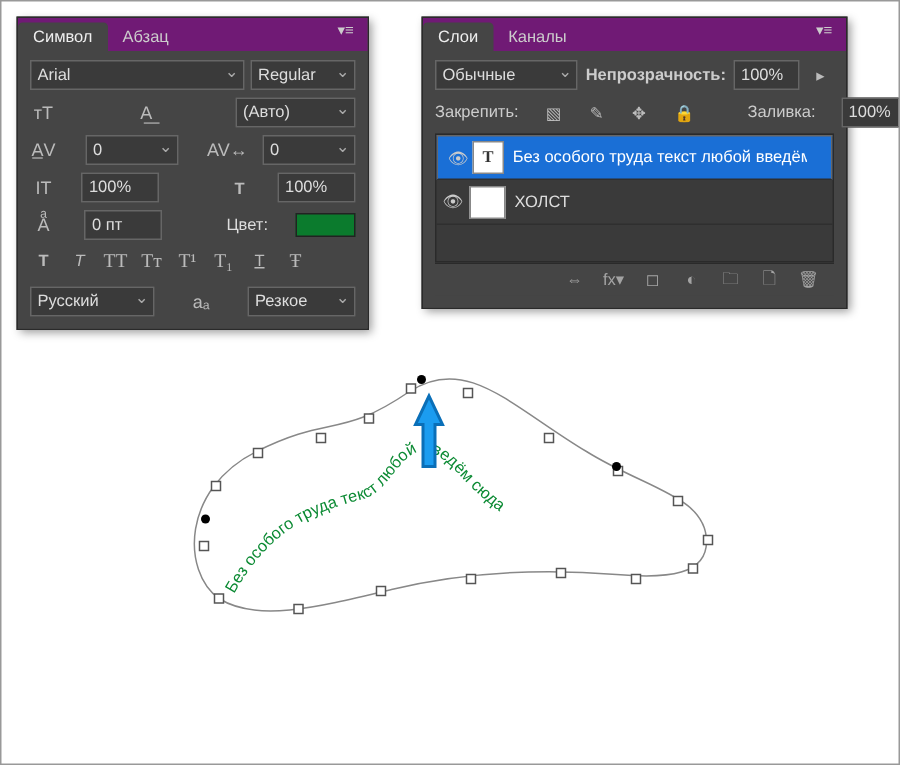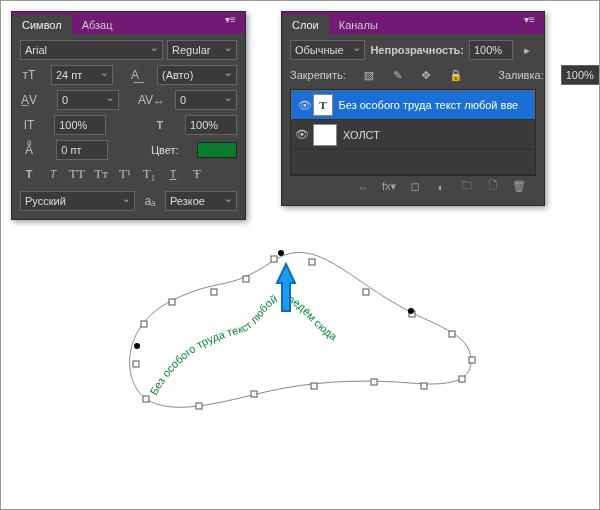--- a/index.html
+++ b/index.html
@@ -13,21 +13,21 @@
 .row { display:flex; align-items:center; margin-bottom:5px; gap:4px;justify-content:space-between;}
 .sel, .inp { background:#3a3a3a; color:#ddd; border:1px solid #666; height:20px; padding:0 4px; }
 .sel { appearance:none; padding-right:16px; background-image:linear-gradient(#3a3a3a,#3a3a3a);}
 .sel-wrap{position:relative; display:inline-block;}
 .sel-wrap::after{content:"⌄"; position:absolute; right:4px; top:1px; color:#aaa; pointer-events:none; font-size:11px;}
 .icon { color:#bbb; width:18px; text-align:center; font-size:12px; }
 .iconbtn { width:18px;height:18px;color:#bbb;display:inline-flex;align-items:center;justify-content:center;border:1px solid transparent;}
 .color-swatch { width:40px; height:16px; background:#0b7b2d; border:1px solid #222; display:inline-block;}
 .style-row { display:flex; gap:6px; margin-top:4px;}
 .style-row .iconbtn{ font-family: 'Times New Roman', serif; font-size:13px;}
-.bottom-row { display:flex; gap:6px; align-items:center; margin-top:8px;}
+.bottom-row { display:flex; gap:22px; align-items:center; margin-top:8px;}
 .layers-opts { display:flex; align-items:center; gap:5px; margin-bottom:5px;}
 .layers-opts .lbl{color:#ccc;font-weight:bold;}
 .lock-row{display:flex; align-items:center; gap:17px; color:#ccc; margin-bottom:4px; font-size:10px;}
 .lock-row .iconbtn{font-size:11px;}
 .layers-list { background:#3a3a3a; border:1px solid #2a2a2a; height:86px; overflow:hidden;}
 .layer { display:flex; align-items:center; height:30px; border-bottom:1px solid #2f2f2f;}
 .layer.sel { background:#1a6fd6;}
 .eye { width:22px; text-align:center; color:#ccc;}
 .thumb { width:24px; height:22px; background:#fff; border:1px solid #888; margin-right:6px; display:flex;align-items:center;justify-content:center;color:#333;font-family:'Times New Roman';font-weight:bold;}
 .layer-name { color:#fff; font-size:11px; white-space:nowrap; overflow:hidden;}
@@ -89,21 +89,20 @@
     <span class="tab">Абзац</span>
     <span class="menu-btn">▾≡</span>
   </div>
   <div class="char-body">
     <div class="row">
       <span class="sel-wrap" style="flex:1"><select class="sel" style="width:100%"><option>Arial</option></select></span>
       <span class="sel-wrap"><select class="sel" style="width:70px"><option>Regular</option></select></span>
     </div>
     <div class="row">
       <span class="icon">тТ</span>
-      <span class="sel-wrap"><select class="sel" style="width:62px"><option>24 пт</option></select></span>
       <span class="icon">A͟</span>
       <span class="sel-wrap"><select class="sel" style="width:80px"><option>(Авто)</option></select></span>
     </div>
     <div class="row">
       <span class="icon">A̲V</span>
       <span class="sel-wrap"><select class="sel" style="width:62px"><option>0</option></select></span>
       <span class="icon">AV↔</span>
       <span class="sel-wrap"><select class="sel" style="width:62px"><option>0</option></select></span>
     </div>
     <div class="row">
@@ -137,21 +136,21 @@
       <span class="iconbtn">Ŧ</span>
     </div>
     <div class="bottom-row">
       <span class="sel-wrap" style="flex:1"><select class="sel" style="width:100%"><option>Русский</option></select></span>
       <span class="icon">aₐ</span>
       <span class="sel-wrap"><select class="sel" style="width:72px"><option>Резкое</option></select></span>
     </div>
   </div>
 </div>
 
-<div class="panel" style="left:280px; top:10px; width:264px;">
+<div class="panel" style="left:280px; top:10px; width:284px;">
   <div class="panel-header">
     <span class="tab active">Слои</span>
     <span class="tab">Каналы</span>
     <span class="menu-btn">▾≡</span>
   </div>
   <div class="layers-body">
     <div class="layers-opts">
       <span class="sel-wrap" style="flex:1"><select class="sel" style="width:100%"><option>Обычные</option></select></span>
       <span class="lbl">Непрозрачность:</span>
       <input class="inp" style="width: 44px;" value="100%">

